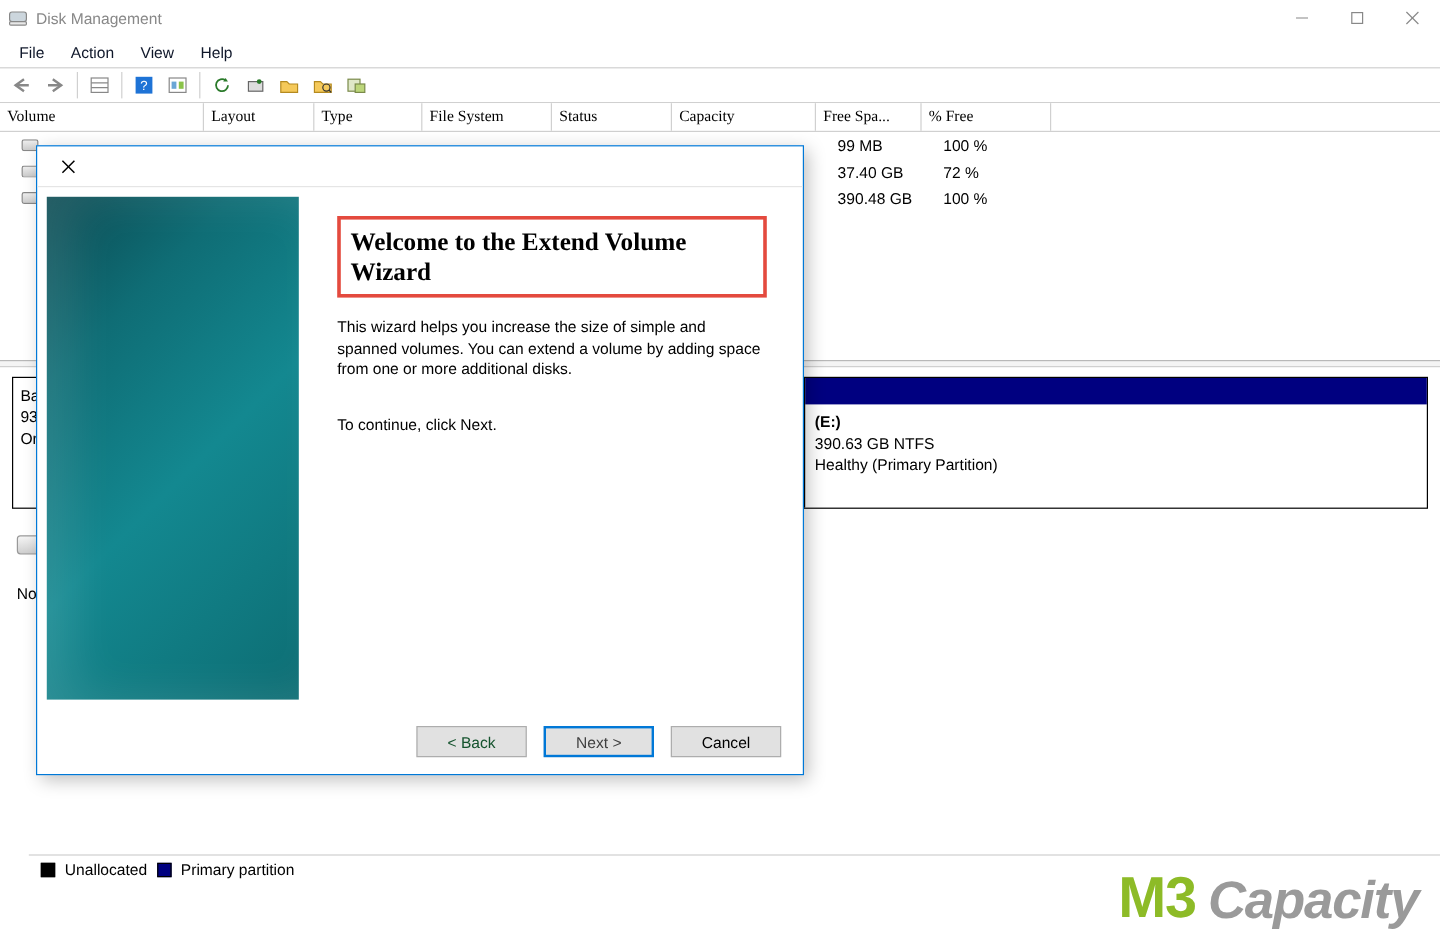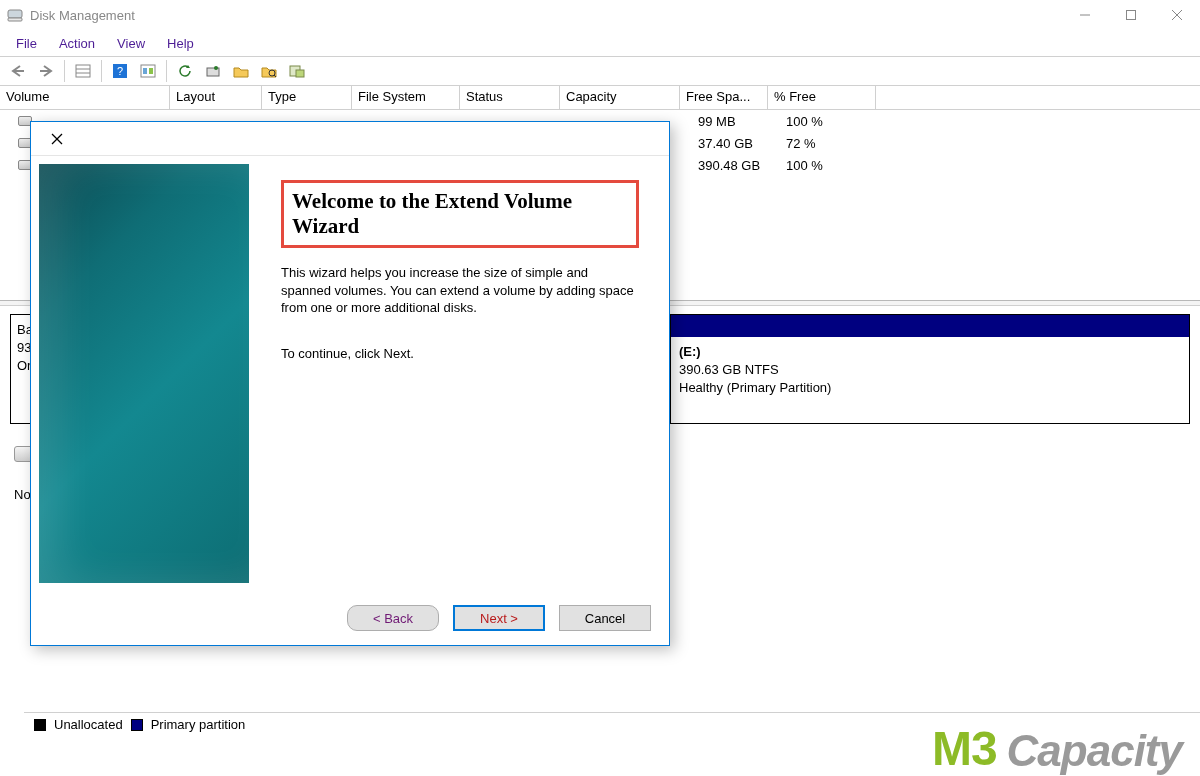--- a/index.html
+++ b/index.html
@@ -36,21 +36,21 @@
   .menubar {
     height: 26px;
     display: flex;
     align-items: center;
     padding: 0 6px;
     gap: 2px;
   }
   .menubar .item {
     padding: 3px 10px;
     font-size: 13px;
-    color: #4c1d95;
+    color: #0f172a;
   }
 
   
   .toolbar {
     height: 30px;
     border-top: 1px solid #d0d0d0;
     border-bottom: 1px solid #d0d0d0;
     display: flex;
     align-items: center;
     padding: 0 6px;
@@ -69,20 +69,21 @@
     display: flex;
     border-bottom: 1px solid #d0d0d0;
     background: #fff;
     font-size: 13px;
   }
   .col {
     border-right: 1px solid #d0d0d0;
     padding: 3px 6px;
     white-space: nowrap;
     overflow: hidden;
+    font-family: Liberation Serif, serif;
   }
   .col.c-volume   { width: 170px; }
   .col.c-layout   { width: 92px; }
   .col.c-type     { width: 90px; }
   .col.c-fs       { width: 108px; }
   .col.c-status   { width: 100px; }
   .col.c-capacity { width: 120px; }
   .col.c-free     { width: 88px; }
   .col.c-pct      { width: 108px; }
   .col.c-rest     { flex:1; border-right:none; }
@@ -254,22 +255,22 @@
     gap:14px;
     padding:0 18px;
   }
   .wbtn {
     width:92px; height:26px;
     border:1px solid #adadad;
     background:#e1e1e1;
     font-size:13px;
     display:flex; align-items:center; justify-content:center;
   }
-  .wbtn.disabled { color:#701a75;border-radius:10px; }
-  .wbtn.primary { border:2px solid #0078d7; background:#e1e1e1; color:#b91c1c; }
+  .wbtn.disabled { color:#14532d; }
+  .wbtn.primary { border:2px solid #0078d7; background:#e1e1e1; color:#404040; }
 </style>
 </head>
 <body>
 
 <div class="titlebar">
   <div class="app-icon">
     <svg width="16" height="16" viewBox="0 0 16 16">
         <rect x="1" y="3" width="14" height="8" rx="2" fill="#ccd6dd" stroke="#888"></rect>
         <rect x="1" y="11" width="14" height="3" rx="1" fill="#e8e8e8" stroke="#888"></rect>
       </svg>

